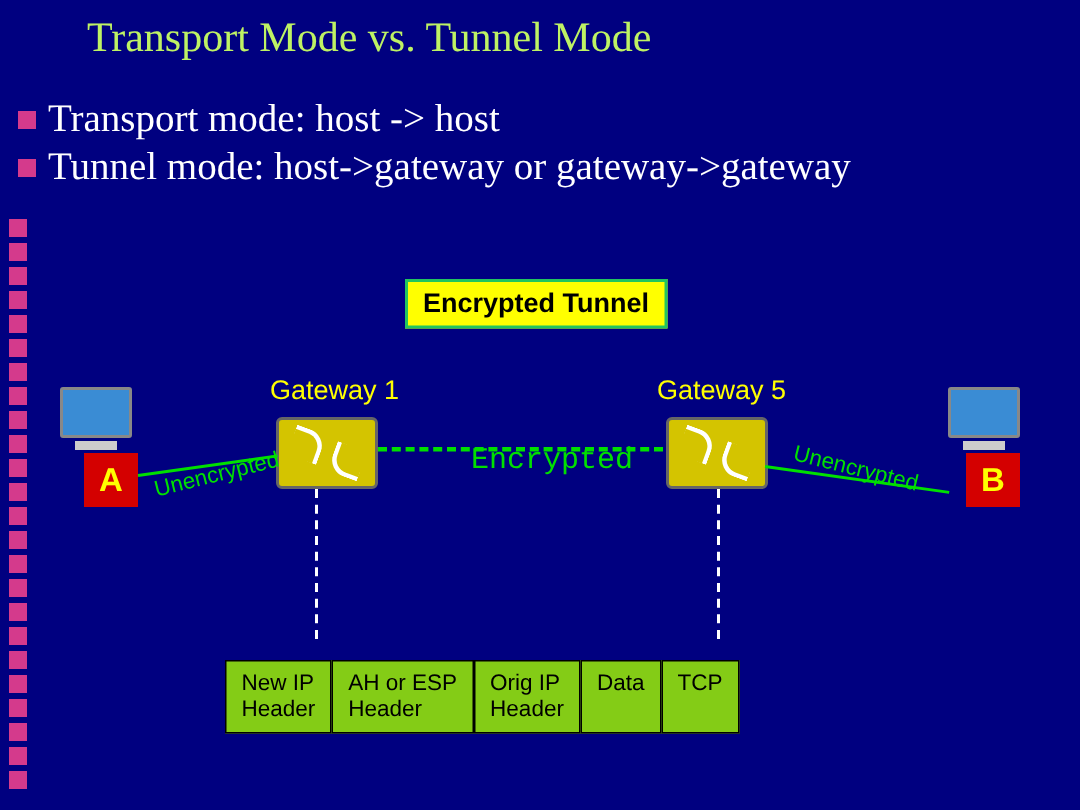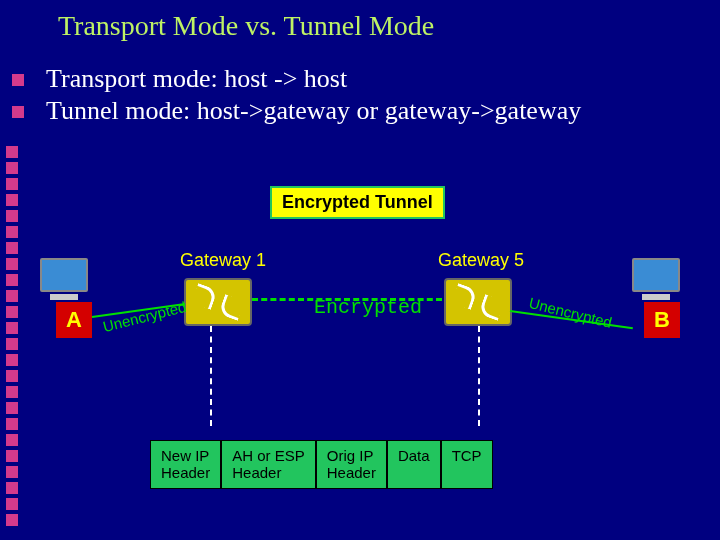--- a/index.html
+++ b/index.html
@@ -1,21 +1,21 @@
 <!DOCTYPE html>
 <html><head>
 <meta charset="utf-8">
 <style>
 html,body{margin:0;padding:0}
 body{width:720px;height:540px;background:#000080;font-family:"Times New Roman",serif;color:#fff;position:relative;overflow:hidden}
 .squares{position:absolute;left:6px;top:146px;display:flex;flex-direction:column;gap:4px}
 .squares span{width:12px;height:12px;background:#d43a8c;display:block}
 .title{position:absolute;left:58px;top:10px;font-size:28px;color:#bef264}
 .bullets{position:absolute;left:12px;top:64px;font-size:26px}
-.bullets .row{display:flex;align-items:flex-start;gap:22px;margin-bottom:2px}
+.bullets .row{display:flex;align-items:flex-start;gap:8px;margin-bottom:2px}
 .bullets .sq{width:12px;height:12px;background:#d43a8c;margin-top:10px;flex:0 0 auto}
 .tunnel-box{position:absolute;left:270px;top:186px;background:#ffff00;color:#000;border:2px solid #22c55e;padding:4px 10px;font-family:Arial,sans-serif;font-size:18px;font-weight:bold}
 .gw1{position:absolute;left:180px;top:250px;color:#ffff00;font-family:Arial,sans-serif;font-size:18px}
 .gw2{position:absolute;left:438px;top:250px;color:#ffff00;font-family:Arial,sans-serif;font-size:18px}
 .hostA{position:absolute;left:56px;top:302px;width:36px;height:36px;background:#d40000;color:#ffff00;font-family:Arial,sans-serif;font-weight:bold;font-size:22px;display:flex;align-items:center;justify-content:center}
 .hostB{position:absolute;left:644px;top:302px;width:36px;height:36px;background:#d40000;color:#ffff00;font-family:Arial,sans-serif;font-weight:bold;font-size:22px;display:flex;align-items:center;justify-content:center}
 .monitor{position:absolute;width:48px;height:38px}
 .monitor .screen{width:44px;height:30px;background:#3a8cd4;border:2px solid #888;border-radius:2px}
 .monitor .base{width:28px;height:6px;background:#ccc;margin:2px auto 0}
 .monA{left:40px;top:258px}
@@ -28,21 +28,21 @@
 .gwB{left:444px;top:278px}
 .enc-line{position:absolute;left:252px;top:298px;width:190px;border-top:3px dashed #00e000}
 .unencL{position:absolute;left:102px;top:308px;color:#00e000;font-family:Arial,sans-serif;font-size:15px;transform:rotate(-14deg)}
 .encC{position:absolute;left:314px;top:296px;color:#00e000;font-family:Liberation Mono, monospace;font-size:20px}
 .unencR{position:absolute;left:528px;top:304px;color:#00e000;font-family:Arial,sans-serif;font-size:15px;transform:rotate(14deg)}
 .dash1{position:absolute;left:210px;top:326px;height:100px;border-left:2px dashed #fff}
 .dash2{position:absolute;left:478px;top:326px;height:100px;border-left:2px dashed #fff}
 .lineL{position:absolute;left:92px;top:316px;width:94px;border-top:2px solid #00e000;transform:rotate(-8deg);transform-origin:left}
 .lineR{position:absolute;left:510px;top:310px;width:124px;border-top:2px solid #00e000;transform:rotate(8deg);transform-origin:left}
 .packet{position:absolute;left:150px;top:440px;display:flex;font-family:Arial,sans-serif;font-size:15px;color:#000}
-.packet .cell{background:#22c55e;border:1px solid #000;padding:6px 10px;line-height:1.15}
+.packet .cell{background:#84cc16;border:1px solid #000;padding:6px 10px;line-height:1.15}
 </style>
 </head>
 <body>
 
 <div class="squares">
   <span></span>
     <span></span>
     <span></span>
     <span></span>
     <span></span>

